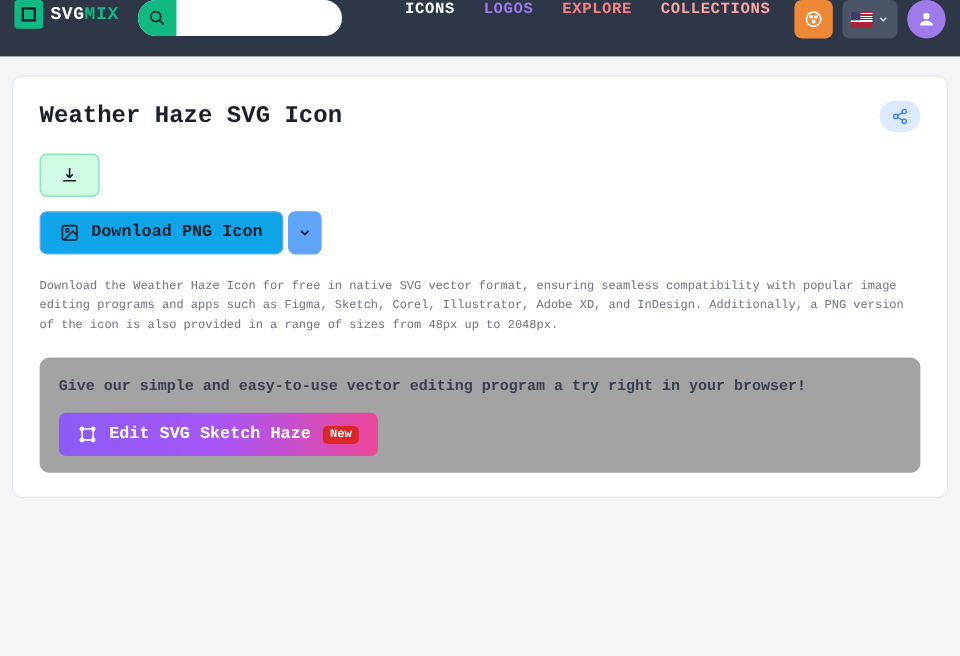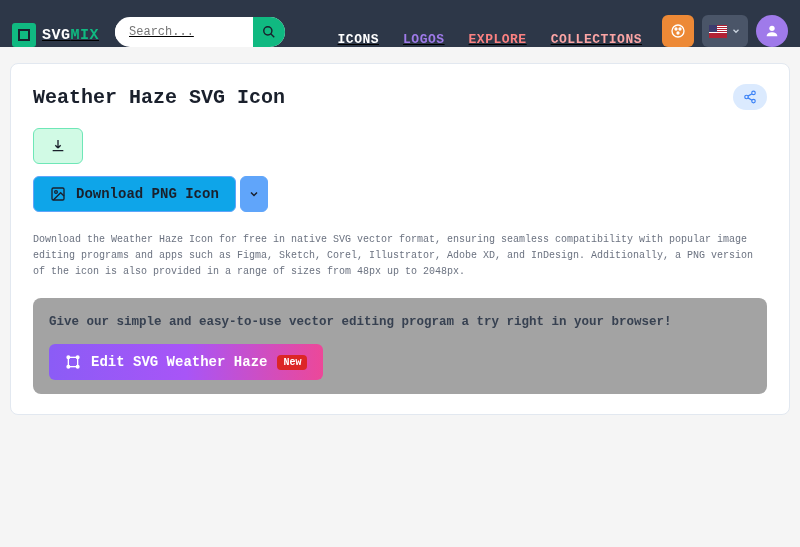--- a/index.html
+++ b/index.html
@@ -1,17 +1,17 @@
 <!DOCTYPE html>
 <html><head>
 <meta charset="utf-8">
 <style>
 * { margin: 0; padding: 0; box-sizing: border-box; }
 body { font-family: ui-monospace, 'Courier New', monospace; background: #f5f5f5; width: 800px; }
-.navbar { background: #2d3748; height: 47px; display: flex; align-items: flex-end; padding: 0 12px; gap: 8px; text-decoration: underline; }
+.navbar { background: #2d3748; height: 47px; display: flex; align-items: flex-start; padding: 0 12px; gap: 8px; }
 .logo-wrap { display: flex; align-items: center; gap: 6px; }
 .logo-box { width: 24px; height: 24px; background: #10b981; border-radius: 3px; display: flex; align-items: center; justify-content: center; }
 .logo-text { font-weight: 700; font-size: 15px; letter-spacing: 0.5px; }
 .logo-svg { color: #fff; }
 .logo-mix { color: #10b981; }
 .search-wrap { display: flex; align-items: center; background: #fff; border-radius: 20px; height: 30px; width: 170px; margin-left: 8px; overflow: hidden; }
 .search-input { border: none; outline: none; padding: 0 14px; font-size: 12px; font-family: inherit; flex: 1; width: 100%; }
 .search-btn { background: #10b981; border: none; width: 32px; height: 30px; display: flex; align-items: center; justify-content: center; cursor: pointer; }
 .nav-links { display: flex; gap: 24px; margin-left: auto; margin-right: 12px; }
 .nav-link { font-size: 13px; font-weight: 700; text-decoration: none; letter-spacing: 0.5px; }
@@ -57,21 +57,20 @@
 <div class="navbar">
   <div class="logo-wrap">
     <div class="logo-box">
       <svg width="14" height="14" viewBox="0 0 14 14">
           <rect x="2" y="2" width="10" height="10" fill="none" stroke="#1a202c" stroke-width="2"></rect>
         </svg>
     </div>
     <span class="logo-text"><span class="logo-svg">SVG</span><span class="logo-mix">MIX</span></span>
   </div>
   <div class="search-wrap">
-    <input class="search-input" placeholder="Search..." style="">
     <button class="search-btn">
       <svg width="14" height="14" viewBox="0 0 24 24" fill="none" stroke="#1a202c" stroke-width="2.5">
           <circle cx="10" cy="10" r="7"></circle>
           <line x1="21" y1="21" x2="15" y2="15"></line>
         </svg>
     </button>
   </div>
   <div class="nav-links">
     <a class="nav-link nav-icons">ICONS</a>
     <a class="nav-link nav-logos">LOGOS</a>
@@ -143,20 +142,20 @@
       <div class="editor-card">
         <p class="editor-text">Give our simple and easy-to-use vector editing program a try right in your browser!</p>
         <button class="btn-edit">
           <svg width="16" height="16" viewBox="0 0 24 24" fill="none" stroke="#fff" stroke-width="2">
               <rect x="5" y="5" width="14" height="14"></rect>
               <circle cx="5" cy="5" r="2" fill="#fff"></circle>
               <circle cx="19" cy="5" r="2" fill="#fff"></circle>
               <circle cx="5" cy="19" r="2" fill="#fff"></circle>
               <circle cx="19" cy="19" r="2" fill="#fff"></circle>
             </svg>
-          <span>Edit SVG Weather Haze</span>
+          <span>Edit SVG Sketch Haze</span>
           <span class="new-badge">New</span>
         </button>
       </div>
     </div>
   </div>
 
 </div>
 
 </body></html>

